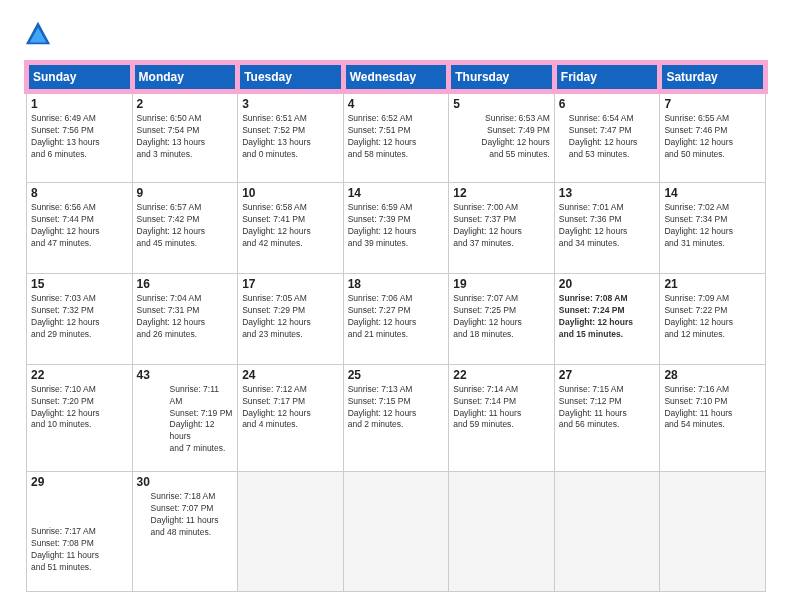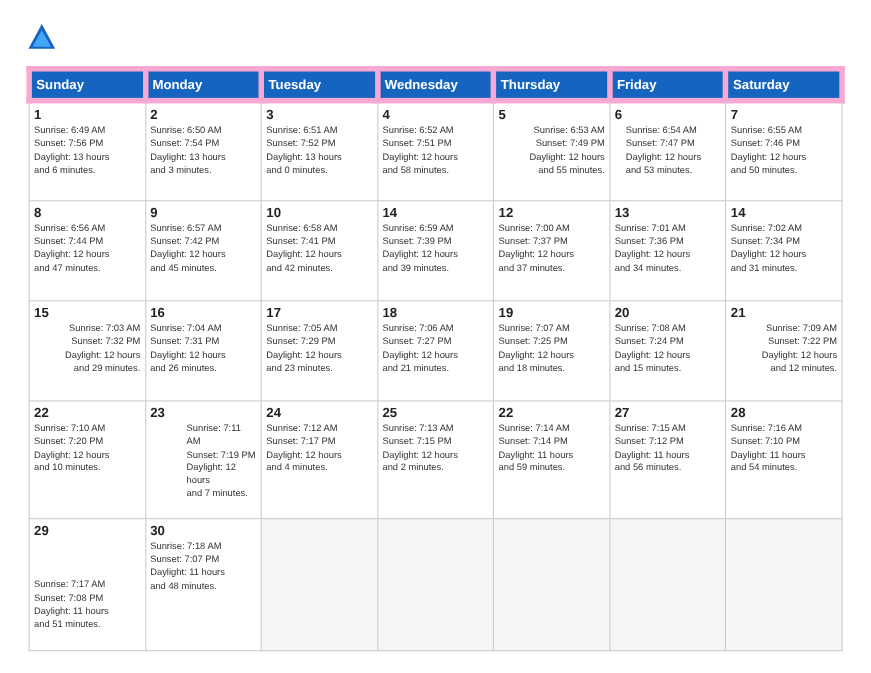--- a/index.html
+++ b/index.html
@@ -227,21 +227,21 @@
             <span class="day-num">14</span>
             <div class="day-info" style="white-space: pre-line;">Sunrise: 7:02 AM
 Sunset: 7:34 PM
 Daylight: 12 hours
 and 31 minutes.</div>
           </td>
         </tr>
         <tr>
           <td>
             <span class="day-num">15</span>
-            <div class="day-info" style="white-space: pre-line; text-align: right;">Sunrise: 7:03 AM
+            <div class="day-info" style="white-space: pre-line;">Sunrise: 7:03 AM
 Sunset: 7:32 PM
 Daylight: 12 hours
 and 29 minutes.</div>
           </td>
           <td>
             <span class="day-num">16</span>
             <div class="day-info" style="white-space: pre-line;">Sunrise: 7:04 AM
 Sunset: 7:31 PM
 Daylight: 12 hours
 and 26 minutes.</div>
@@ -262,43 +262,43 @@
           </td>
           <td>
             <span class="day-num">19</span>
             <div class="day-info" style="white-space: pre-line;">Sunrise: 7:07 AM
 Sunset: 7:25 PM
 Daylight: 12 hours
 and 18 minutes.</div>
           </td>
           <td>
             <span class="day-num">20</span>
-            <div class="day-info" style="white-space: pre-line;">Sunrise: 7:08 AM
+            <div class="day-info" style="white-space: pre-line; font-weight: bold;">Sunrise: 7:08 AM
 Sunset: 7:24 PM
 Daylight: 12 hours
 and 15 minutes.</div>
           </td>
           <td>
             <span class="day-num">21</span>
-            <div class="day-info" style="white-space: pre-line; text-align: right;">Sunrise: 7:09 AM
+            <div class="day-info" style="white-space: pre-line;">Sunrise: 7:09 AM
 Sunset: 7:22 PM
 Daylight: 12 hours
 and 12 minutes.</div>
           </td>
         </tr>
         <tr>
           <td>
             <span class="day-num">22</span>
             <div class="day-info" style="white-space: pre-line;">Sunrise: 7:10 AM
 Sunset: 7:20 PM
 Daylight: 12 hours
 and 10 minutes.</div>
           </td>
           <td>
-            <span class="day-num">23</span>
+            <span class="day-num">43</span>
             <div class="day-info" style="white-space: pre-line; margin-left: 33px;">Sunrise: 7:11 AM
 Sunset: 7:19 PM
 Daylight: 12 hours
 and 7 minutes.</div>
           </td>
           <td>
             <span class="day-num">24</span>
             <div class="day-info" style="white-space: pre-line;">Sunrise: 7:12 AM
 Sunset: 7:17 PM
 Daylight: 12 hours
@@ -336,21 +336,21 @@
         <tr>
           <td>
             <span class="day-num">29</span>
             <div class="day-info" style="white-space: pre-line; margin-top: 37px;">Sunrise: 7:17 AM
 Sunset: 7:08 PM
 Daylight: 11 hours
 and 51 minutes.</div>
           </td>
           <td>
             <span class="day-num">30</span>
-            <div class="day-info" style="white-space: pre-line;">Sunrise: 7:18 AM
+            <div class="day-info" style="white-space: pre-line; margin-left: 14px;">Sunrise: 7:18 AM
 Sunset: 7:07 PM
 Daylight: 11 hours
 and 48 minutes.</div>
           </td>
           <td class="empty"></td>
           <td class="empty"></td>
           <td class="empty"></td>
           <td class="empty"></td>
           <td class="empty"></td>
         </tr>

